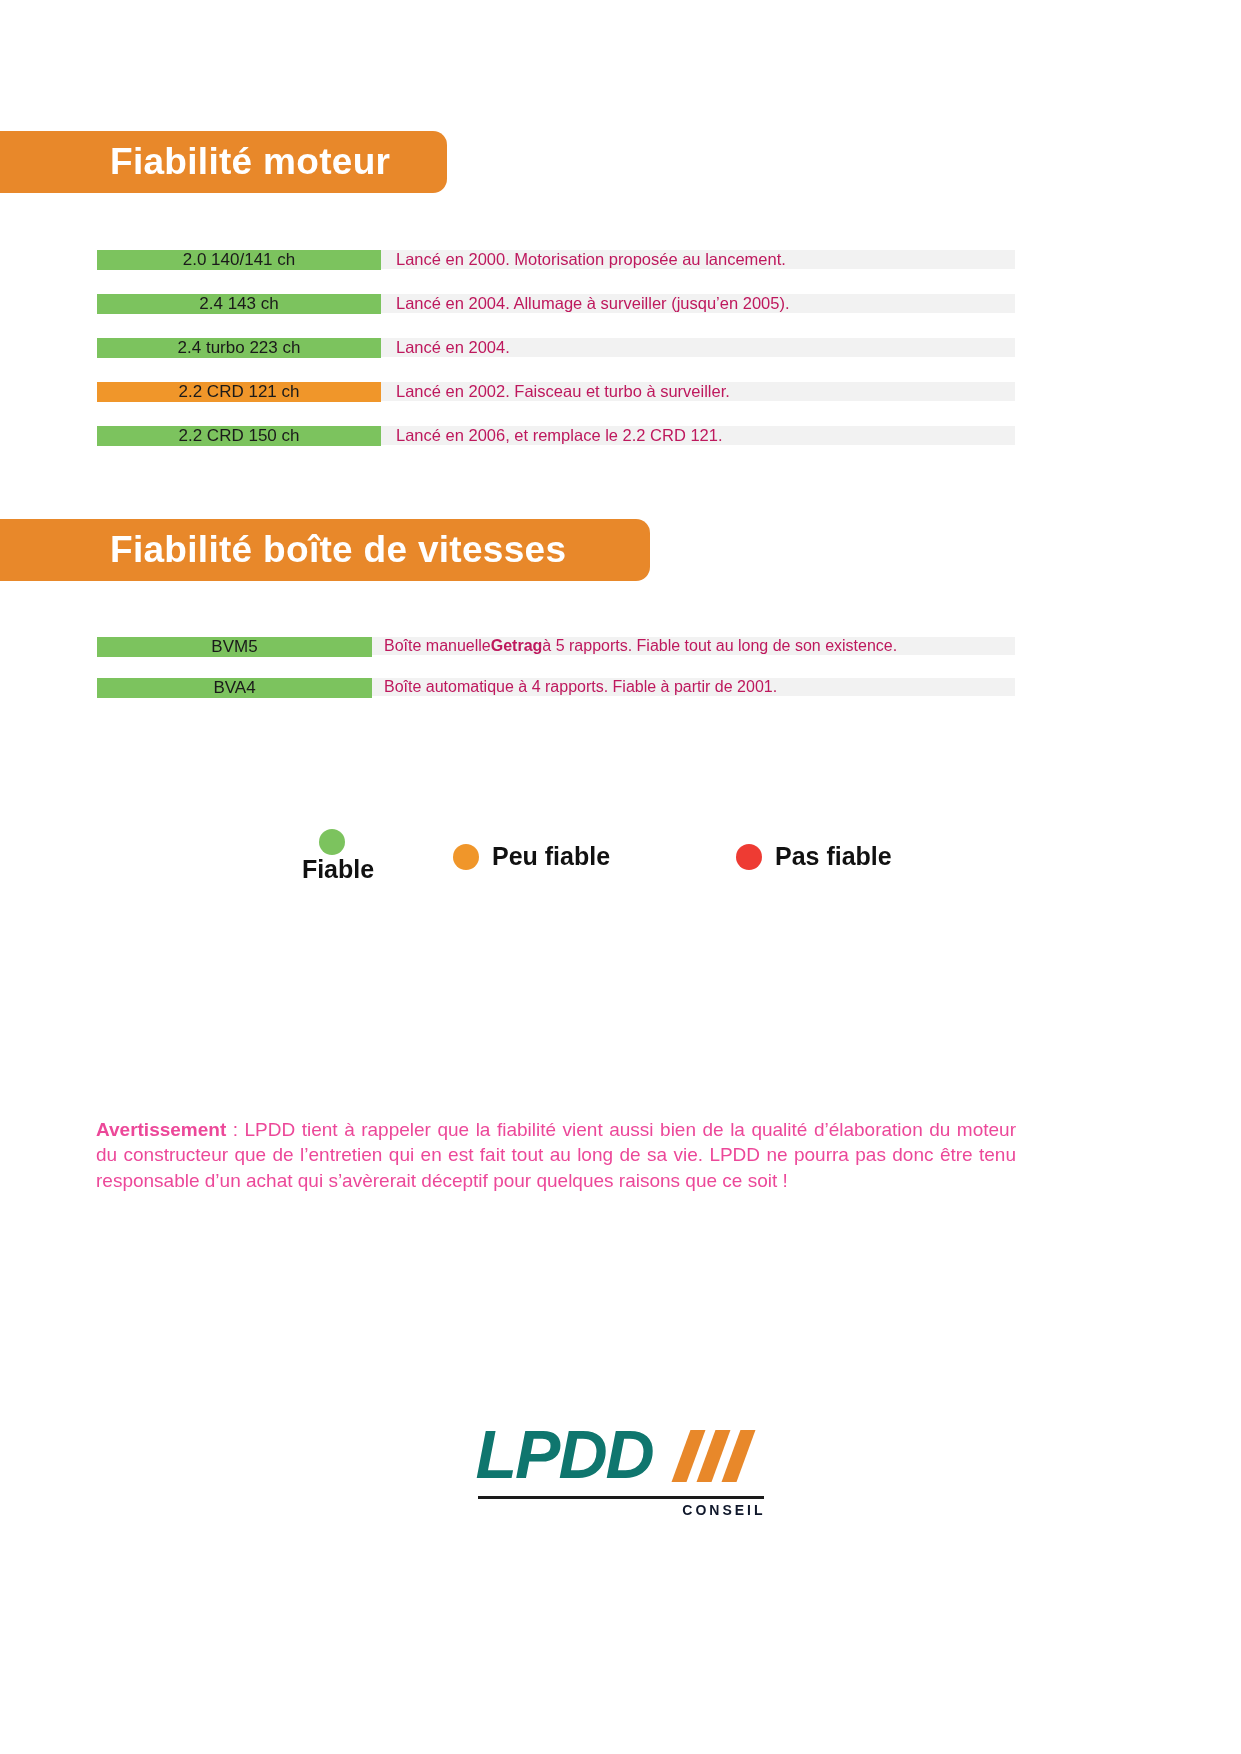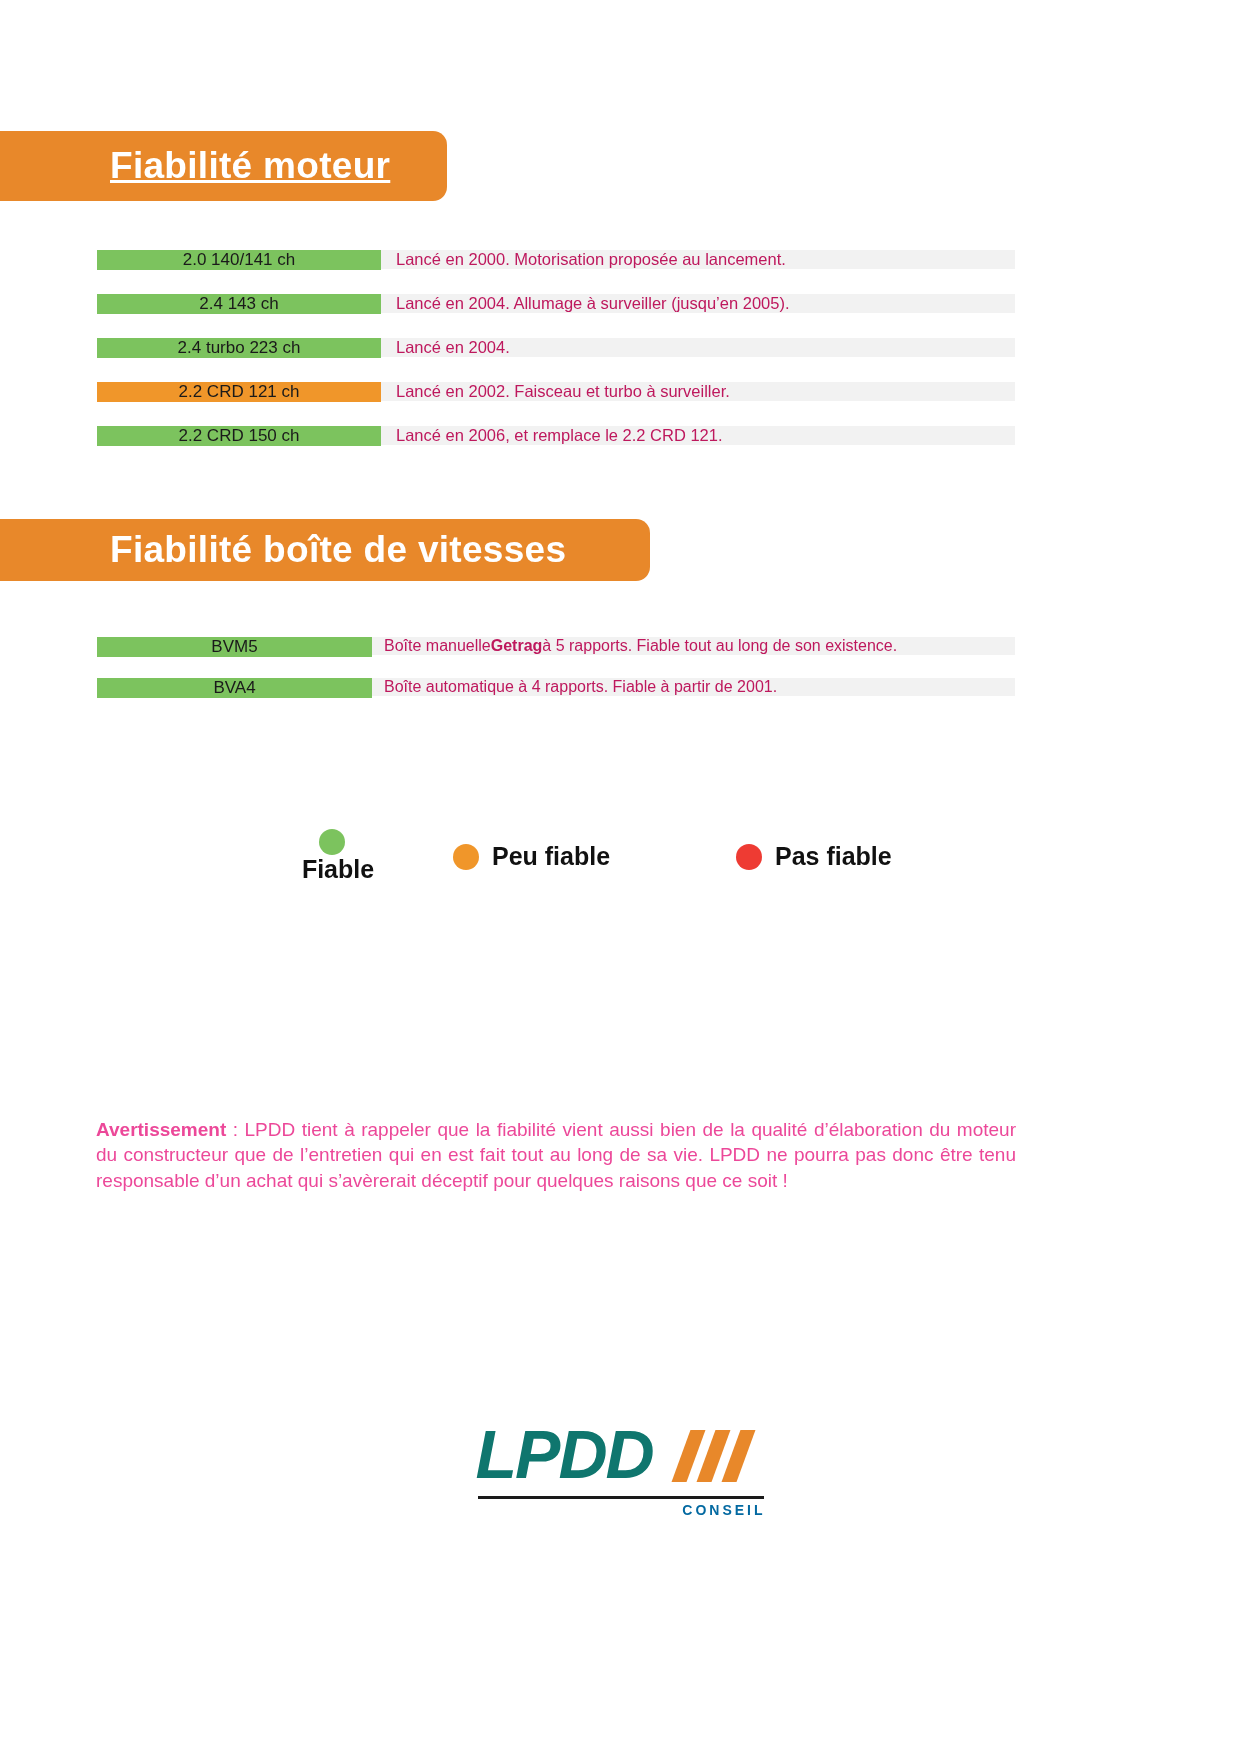--- a/index.html
+++ b/index.html
@@ -27,23 +27,22 @@
     letter-spacing: 0.3px;
     display: flex;
     align-items: center;
     padding: 0 26px 0 110px;
     border-top-right-radius: 14px;
     border-bottom-right-radius: 14px;
     box-sizing: border-box;
   }
   #banner-engine {
     top: 131px;
-    height: 70px;
+    height: 62px;
     width: 447px;
-    text-decoration: underline;
   }
   #banner-gearbox {
     top: 519px;
     height: 62px;
     width: 650px;
   }
 
   
   .rel-table {
     position: absolute;
@@ -182,21 +181,21 @@
     height: 3px;
     background: #1a1a1a;
   }
   .logo-sub {
     position: absolute;
     top: 82px;
     right: 0;
     font-size: 14px;
     font-weight: bold;
     letter-spacing: 3px;
-    color: #0369a1;
+    color: #0f172a;
   }
 </style>
 </head>
 <body>
 
 <div class="banner" id="banner-engine">Fiabilité moteur</div>
 
 <div class="rel-table" id="engine-table">
 
   <div class="rel-row">

